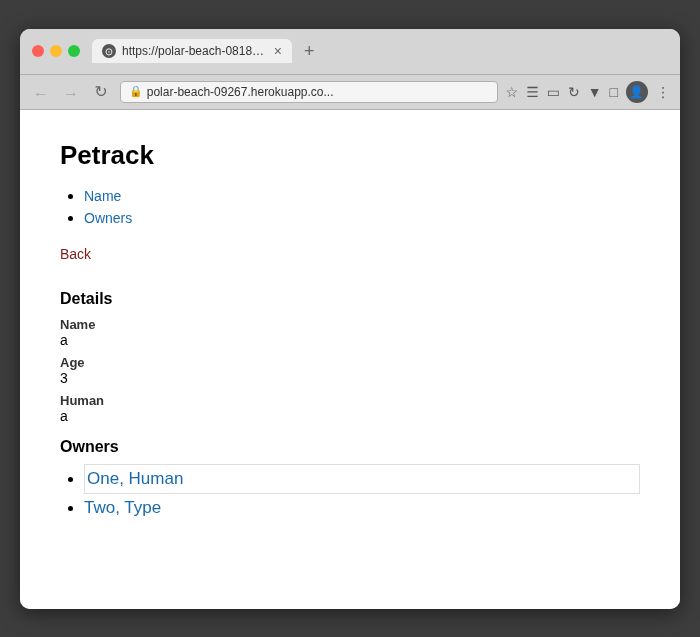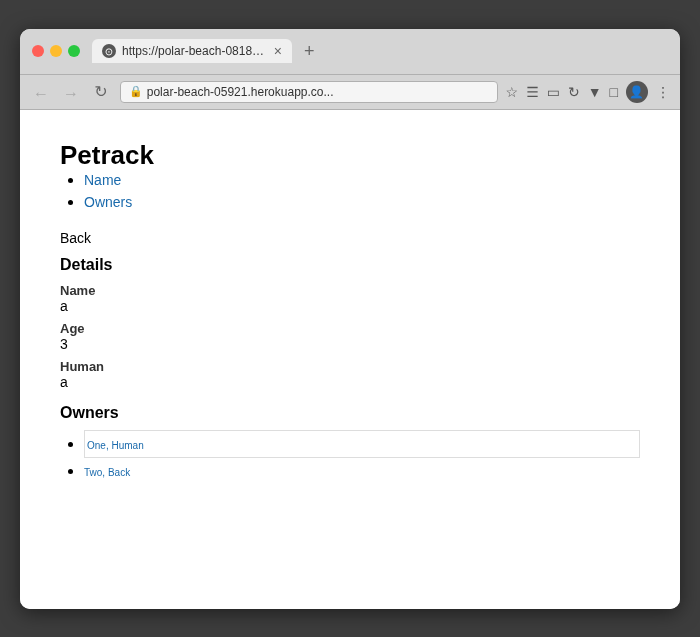--- a/index.html
+++ b/index.html
@@ -189,44 +189,45 @@
       flex: 1;
       padding: 30px 40px;
       overflow: auto;
       position: relative;
     }
 
     .app-title {
       font-size: 26px;
       font-weight: bold;
       color: #000;
+      margin-bottom: 16px;
     }
 
     .nav-list {
       list-style: disc;
       padding-left: 24px;
       margin-bottom: 18px;
     }
 
     .nav-list li {
       margin-bottom: 4px;
     }
 
     .nav-list a {
       color: #1a6aac;
       text-decoration: none;
       font-size: 14px;
     }
 
     .back-link {
-      color: #000000;
+      color: #7f1d1d;
       text-decoration: none;
       font-size: 14px;
       display: inline-block;
-      margin-bottom: 10px;
+      margin-bottom: 28px;
     }
 
     .section-heading {
       font-size: 16px;
       font-weight: bold;
       color: #000;
       margin-bottom: 8px;
     }
 
     .field-row {
@@ -259,21 +260,21 @@
       padding-left: 24px;
     }
 
     .owners-list li {
       margin-bottom: 4px;
     }
 
     .owner-link {
       color: #1a6aac;
       text-decoration: none;
-      font-size: 10px;
+      font-size: 17px;
     }
 
     .highlighted-item {
       background: white;
       border: 1px solid #ddd;
       padding: 4px 2px;
       margin-bottom: 2px;
     }
 
     
@@ -314,21 +315,21 @@
       <span class="new-tab-btn">+</span>
     </div>
   </div>
 
   <div class="address-bar-row">
     <span class="nav-btn disabled">←</span>
     <span class="nav-btn disabled">→</span>
     <span class="nav-btn">↻</span>
     <div class="address-bar">
       <span class="lock-icon">🔒</span>
-      <span class="address-text">polar-beach-05921.herokuapp.co...</span>
+      <span class="address-text">polar-beach-09267.herokuapp.co...</span>
     </div>
     <div class="toolbar-icons">
       <span class="toolbar-icon">☆</span>
       <span class="toolbar-icon">☰</span>
       <span class="toolbar-icon">▭</span>
       <span class="toolbar-icon">↻</span>
       <span class="toolbar-icon">▼</span>
       <span class="toolbar-icon">□</span>
       <div class="avatar-icon">👤</div>
       <span class="toolbar-icon">⋮</span>
@@ -372,20 +373,20 @@
     </div>
 
     
     <div class="owners-heading">Owners</div>
 
     <ul class="owners-list">
       <li class="highlighted-item">
         <a class="owner-link" href="#">One, Human</a>
       </li>
       <li>
-        <a class="owner-link" href="#">Two, Back</a>
+        <a class="owner-link" href="#">Two, Type</a>
       </li>
     </ul>
 
     
 
   </div>
 </div>
 
 </body></html>

